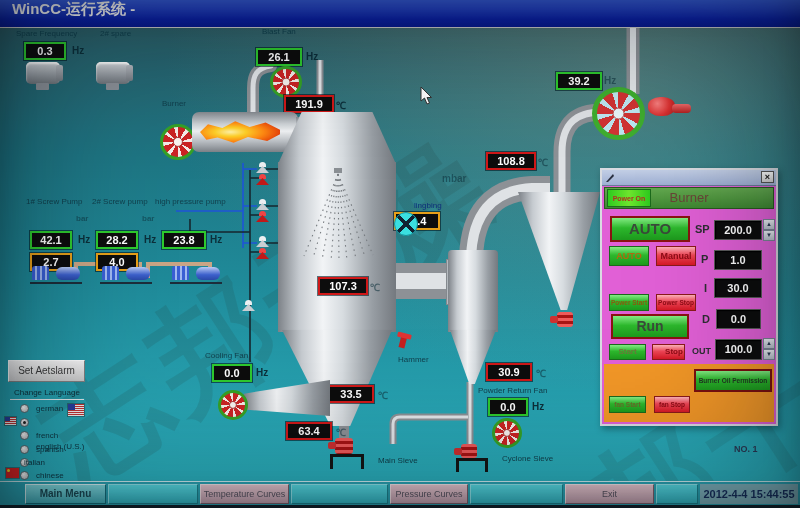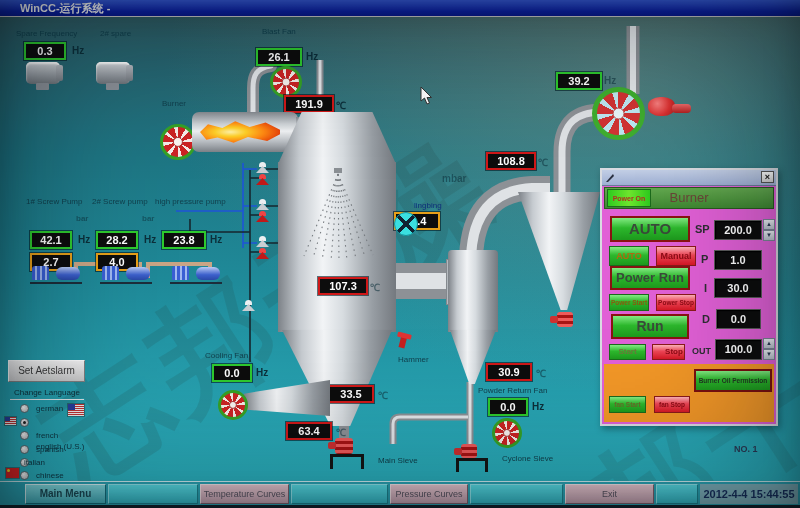--- a/index.html
+++ b/index.html
@@ -5,23 +5,23 @@
   html,body{margin:0;padding:0;background:#000;}
   .screen{position:relative;width:800px;height:508px;overflow:hidden;
     font-family:"Liberation Sans",sans-serif;
     background:
       radial-gradient(ellipse at 78% 14%, rgba(150,165,145,.38), transparent 52%),
       linear-gradient(180deg,#33595e 0%,#28646f 10%,#1e7583 30%,#1f8a99 55%,#27a3b2 80%,#2db6c3 100%);}
   .screen::after{content:"";position:absolute;inset:0;pointer-events:none;
     box-shadow:inset 0 0 150px rgba(0,8,14,.5), inset 0 0 35px rgba(0,0,0,.25);}
   .abs{position:absolute;}
   
-  .titlebar{position:absolute;left:0;top:0;width:800px;height:17px;
+  .titlebar{position:absolute;left:0;top:0;width:800px;height:28px;
     background:linear-gradient(180deg,#3a62e8,#0c22a8 70%,#081a90);
-    color:#fff;font-size:11px;font-weight:bold;line-height:17px;padding-left:20px;box-sizing:border-box;
+    color:#fff;font-size:15px;font-weight:bold;line-height:17px;padding-left:12px;box-sizing:border-box;
     border-bottom:1px solid #c8c8c8;}
   
   .disp{position:absolute;background:#0d0d0d;color:#fff;font-weight:bold;font-size:11px;
     text-align:center;line-height:14px;height:14px;padding:0 2px;min-width:30px;
     border:2px solid #2eca2e;box-shadow:0 0 0 1px rgba(0,25,35,.6);}
   .b-red{border-color:#d01818;} .b-org{border-color:#e8a018;margin-top:42px;} .b-grn{border-color:#2eca2e;}
   .unit{position:absolute;color:#0c2f3a;font-size:10px;font-weight:bold;}
   .unit.faint{opacity:.55;}
   .lbl{position:absolute;color:#11404d;font-size:8px;white-space:nowrap;}
   
@@ -295,21 +295,20 @@
     <div class="spin" style="left:161px;top:49px;">
       <div class="up"></div>
       <div class="dn"></div>
     </div>
 
     <div class="gbtn" style="left:7px;top:76px;width:40px;height:20px;font-size:9px;line-height:18px;color:#b06a10;">AUTO</div>
     <div class="rbtn" style="left:54px;top:76px;width:40px;height:20px;font-size:9px;line-height:18px;">Manual</div>
     <div class="plabel" style="left:99px;top:83px;">P</div>
     <div class="pdisp" style="left:112px;top:80px;width:48px;height:20px;line-height:18px;">1.0</div>
 
-    <div class="gbtn big" style="left:8px;top:96px;width:80px;height:24px;font-size:13px;line-height:19px;color:#3a4a3a;">Power Run</div>
     <div class="plabel" style="left:102px;top:112px;">I</div>
     <div class="pdisp" style="left:112px;top:108px;width:48px;height:20px;line-height:18px;">30.0</div>
 
     <div class="gbtn" style="left:7px;top:124px;width:40px;height:17px;font-size:6.5px;line-height:15px;color:#8a5a10;">Power Start</div>
     <div class="rbtn" style="left:54px;top:124px;width:40px;height:17px;font-size:6.5px;line-height:15px;">Power Stop</div>
 
     <div class="gbtn big" style="left:9px;top:144px;width:78px;height:25px;font-size:14px;line-height:20px;color:#3a4a3a;">Run</div>
     <div class="plabel" style="left:100px;top:143px;">D</div>
     <div class="pdisp" style="left:114px;top:139px;width:45px;height:20px;line-height:18px;">0.0</div>
 

